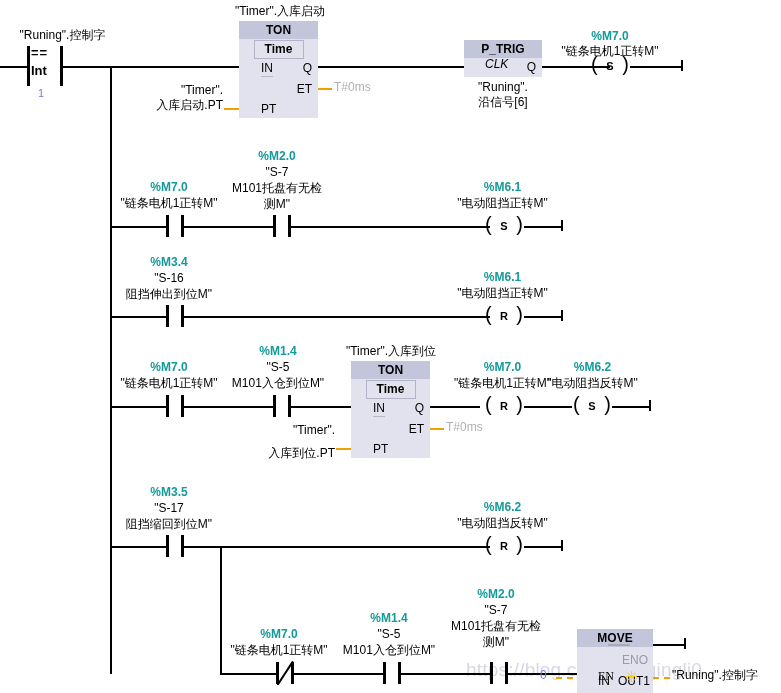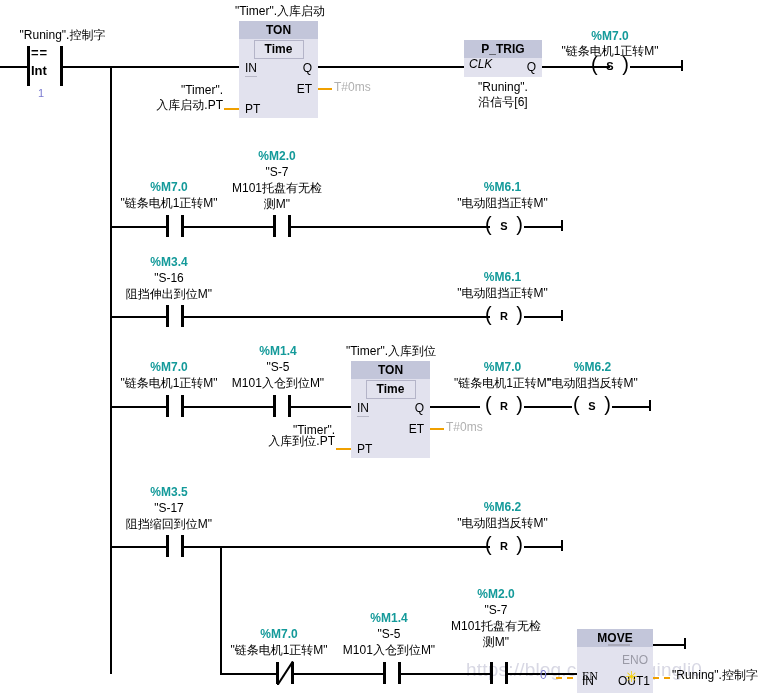--- a/index.html
+++ b/index.html
@@ -165,20 +165,21 @@
     color: #000;
     font-size: 12px;
     font-weight: bold;
     text-align: center;
     line-height: 16px;
   }
   .fb .pin {
     position: absolute;
     font-size: 12px;
     color: #000;
+    margin-left: 16px;
   }
   .fb .pin.dim { color: #9a9aa6; }
   .fb .pin.underline {
     border-bottom: 1px solid #b7b7c6;
     padding-bottom: 1px;
   }
 
   
   .lbl {
     position: absolute;
@@ -365,21 +366,21 @@
     <div class="fb-type">Time</div>
     <div class="pin underline" style="left:6px; top:40px;">IN</div>
     <div class="pin" style="right:6px; top:40px;">Q</div>
     <div class="pin" style="right:6px; top:61px;">ET</div>
     <div class="pin" style="left:6px; top:81px;">PT</div>
   </div>
   <div class="lead" style="left:430px; top:428px; width:14px;"></div>
   <div class="val-orange" style="left:446px; top:420px;">T#0ms</div>
   <div class="lead" style="left:336px; top:448px; width:15px;"></div>
   <div class="lbl right" style="left:200px; top:423px; width:135px;">"Timer".</div>
-  <div class="lbl right" style="left:200px; top:434px; width:135px;">入库到位.PT</div>
+  <div class="lbl right" style="left:200px; top:446px; width:135px;">入库到位.PT</div>
 
   <div class="wire-h" style="left:430px; top:406px; width:50px;"></div>
 
   <div class="lbl" style="left:437px; top:360px; width:131px;"><span class="addr">%M7.0</span></div>
   <div class="lbl" style="left:437px; top:376px; width:131px;">"链条电机1正转M"</div>
   <div class="coil" style="left:484px; top:395px;">
     <span class="paren l">(</span>
     <span class="ltr">R</span>
     <span class="paren r">)</span>
   </div>

